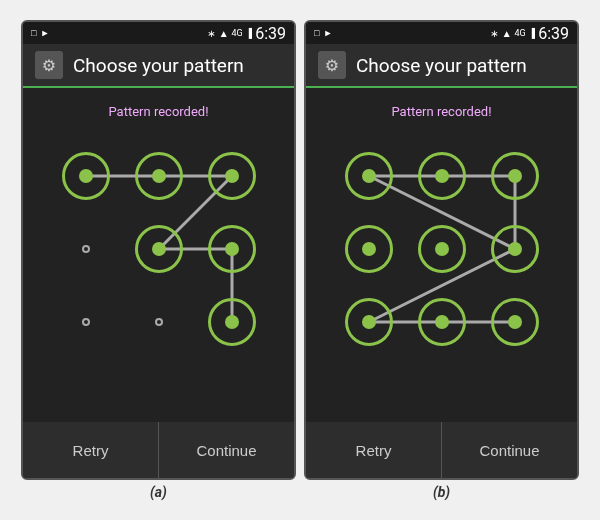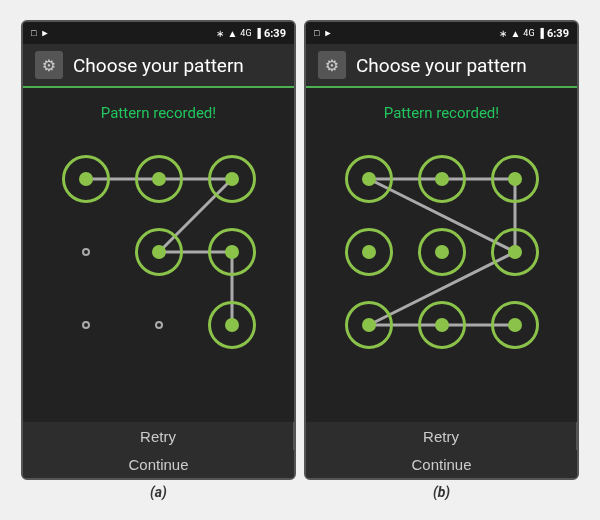--- a/index.html
+++ b/index.html
@@ -57,23 +57,23 @@
 
     .status-right {
       display: flex;
       align-items: center;
       gap: 3px;
       font-size: 10px;
       color: #fff;
     }
 
     .status-time {
-      font-size: 11px;
+      font-size: 16px;
       color: #fff;
-      font-weight: bold;
+      font-weight: normal;
     }
 
     .title-bar {
       height: 44px;
       background: #2d2d2d;
       display: flex;
       align-items: center;
       padding: 0 12px;
       gap: 10px;
       border-bottom: 2px solid #4CAF50;
@@ -101,22 +101,22 @@
     .main-content {
       flex: 1;
       background: #222;
       display: flex;
       flex-direction: column;
       align-items: center;
       padding: 16px 12px 0 12px;
     }
 
     .pattern-recorded {
-      color: #22c55e;
-      font-size: 15px;
+      color: #f0abfc;
+      font-size: 13px;
       margin-bottom: 20px;
     }
 
     .pattern-grid {
       width: 220px;
       height: 220px;
       position: relative;
       margin-bottom: 10px;
     }
 
@@ -162,21 +162,21 @@
       height: 8px;
       border-radius: 50%;
       border: 2px solid #aaa;
       background: transparent;
     }
 
     .bottom-buttons {
       height: 56px;
       background: #2d2d2d;
       display: flex;
-      flex-direction: column;
+      flex-direction: row;
       flex-shrink: 0;
     }
 
     .btn-retry, .btn-continue {
       flex: 1;
       display: flex;
       align-items: center;
       justify-content: center;
       color: #ccc;
       font-size: 15px;

